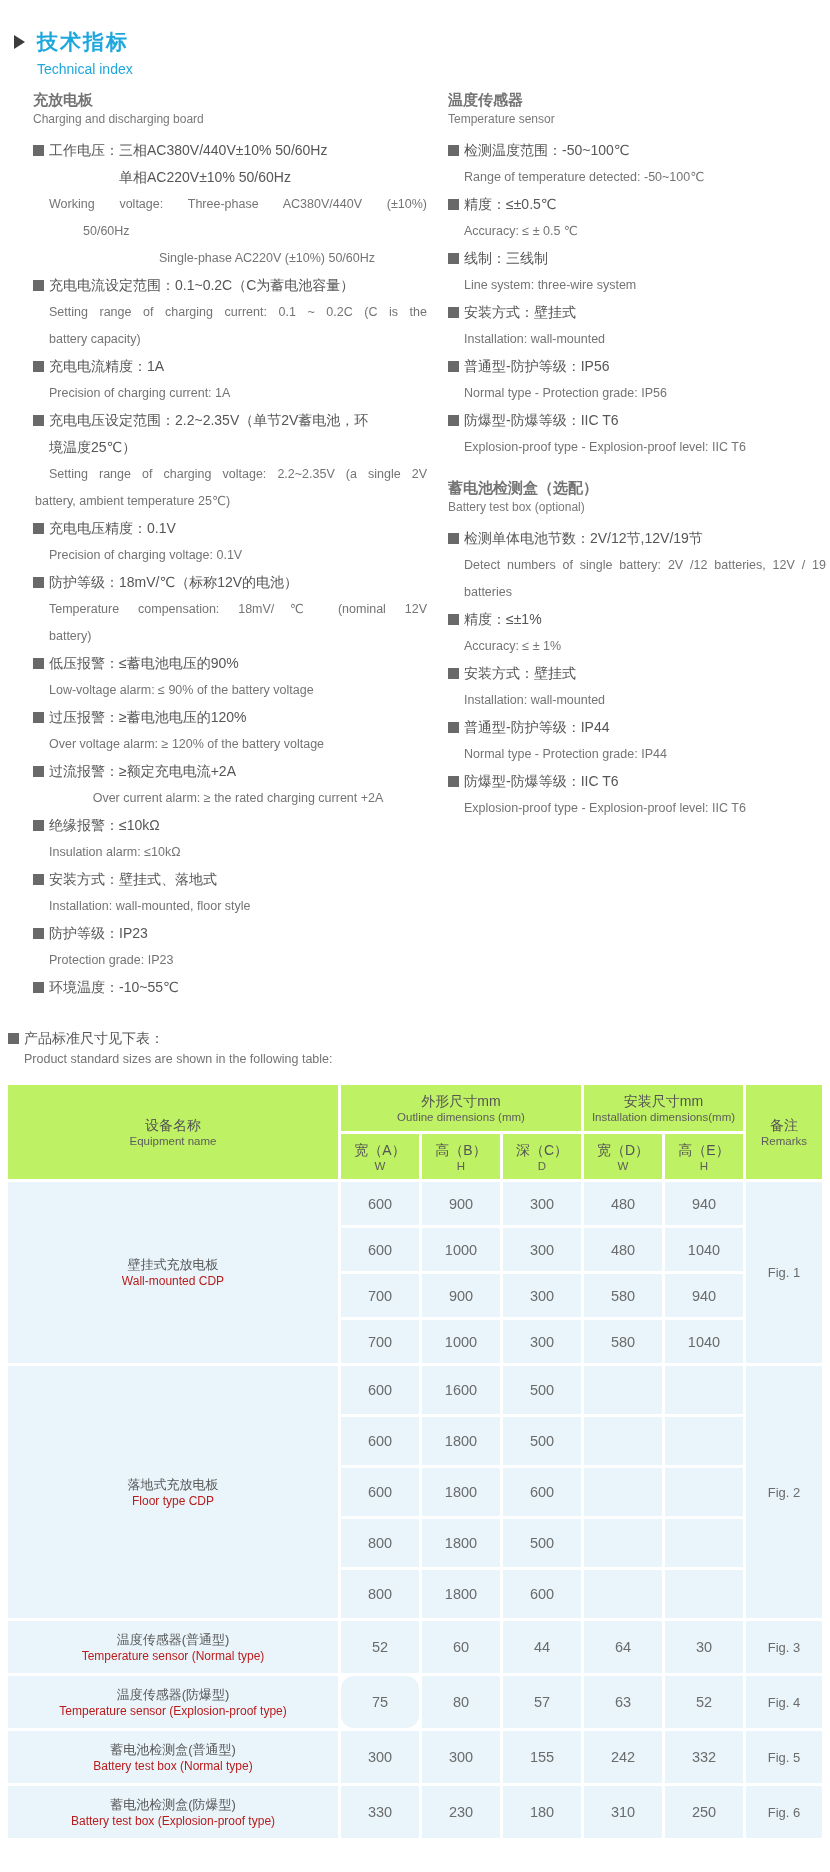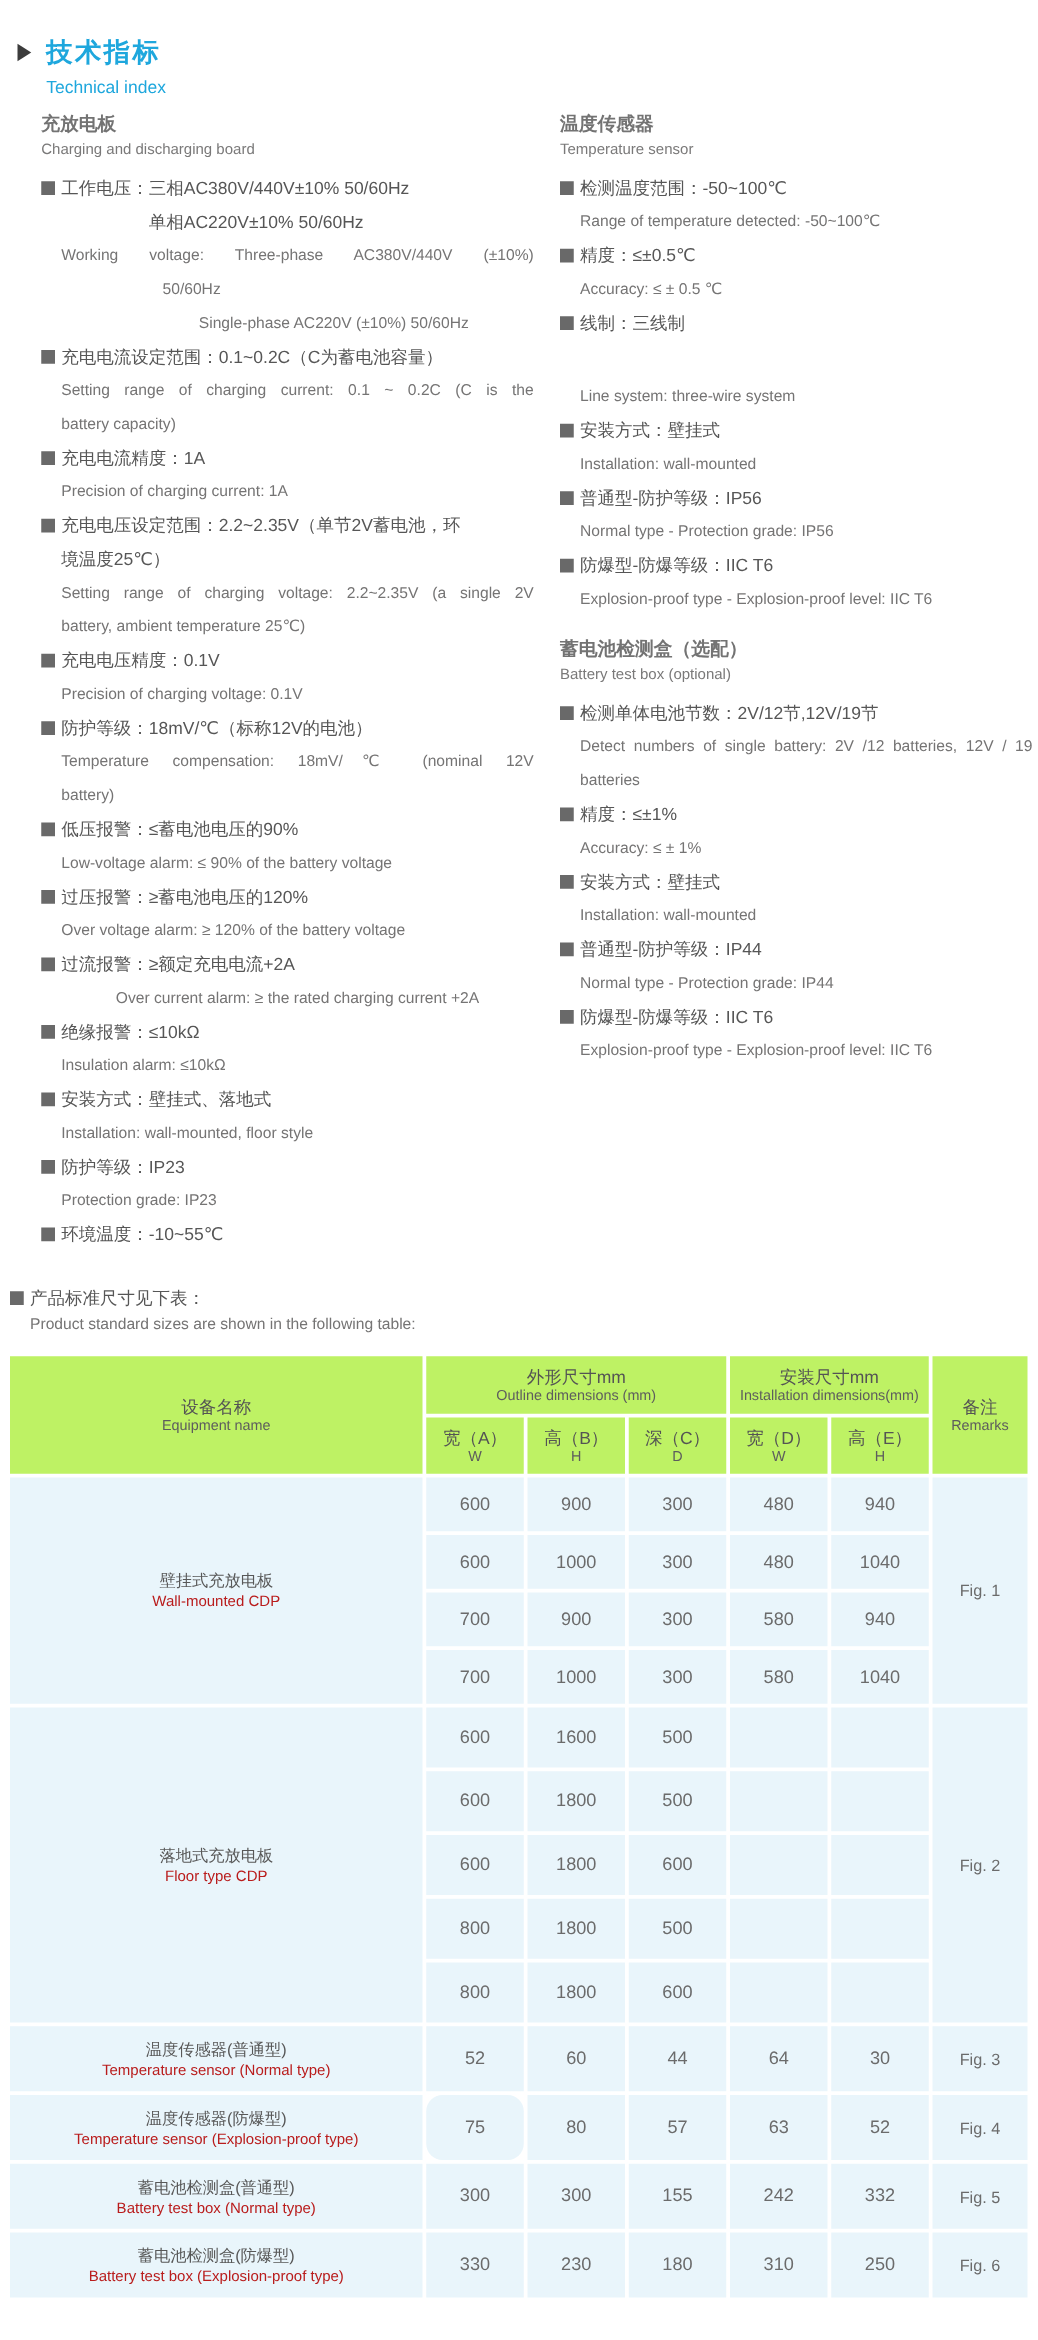--- a/index.html
+++ b/index.html
@@ -65,37 +65,37 @@
 
 <div class="columns">
   <div class="col-left">
       <section class="spec-section">
         <div class="sec-title-zh">充放电板</div>
         <div class="sec-title-en">Charging and discharging board</div>
         <div class="spec-item">
           <div class="line zh"><span class="bullet"></span><span>工作电压：三相AC380V/440V±10%  50/60Hz</span></div>
           <div class="line zh" style="margin-left: 86px;">单相AC220V±10%  50/60Hz</div>
           <div class="line en stretch" style="margin-left: 16px;">Working voltage: Three-phase AC380V/440V (±10%)</div>
-          <div class="line en" style="margin-left: 97px;">50/60Hz</div>
+          <div class="line en" style="margin-left: 50px;">50/60Hz</div>
           <div class="line en" style="margin-left: 126px;">Single-phase AC220V (±10%) 50/60Hz</div>
         </div>
         <div class="spec-item">
           <div class="line zh"><span class="bullet"></span><span>充电电流设定范围：0.1~0.2C（C为蓄电池容量）</span></div>
           <div class="line en stretch" style="margin-left: 16px;">Setting range of charging current: 0.1 ~ 0.2C (C is the</div>
           <div class="line en" style="margin-left: 16px;">battery capacity)</div>
         </div>
         <div class="spec-item">
           <div class="line zh"><span class="bullet"></span><span>充电电流精度：1A</span></div>
           <div class="line en" style="margin-left: 16px;">Precision of charging current: 1A</div>
         </div>
         <div class="spec-item">
           <div class="line zh"><span class="bullet"></span><span>充电电压设定范围：2.2~2.35V（单节2V蓄电池，环</span></div>
           <div class="line zh" style="margin-left: 16px;">境温度25℃）</div>
           <div class="line en stretch" style="margin-left: 16px;">Setting range of charging voltage: 2.2~2.35V (a single 2V</div>
-          <div class="line en" style="margin-left: 16px;">battery, ambient temperature 25℃)</div>
+          <div class="line en" style="margin-left: 2px;">battery, ambient temperature 25℃)</div>
         </div>
         <div class="spec-item">
           <div class="line zh"><span class="bullet"></span><span>充电电压精度：0.1V</span></div>
           <div class="line en" style="margin-left: 16px;">Precision of charging voltage: 0.1V</div>
         </div>
         <div class="spec-item">
           <div class="line zh"><span class="bullet"></span><span>防护等级：18mV/℃（标称12V的电池）</span></div>
           <div class="line en stretch" style="margin-left: 16px;">Temperature compensation: 18mV/℃ (nominal 12V</div>
           <div class="line en" style="margin-left: 16px;">battery)</div>
         </div>
@@ -135,21 +135,21 @@
         <div class="spec-item">
           <div class="line zh"><span class="bullet"></span><span>检测温度范围：-50~100℃</span></div>
           <div class="line en" style="margin-left: 16px;">Range of temperature detected: -50~100℃</div>
         </div>
         <div class="spec-item">
           <div class="line zh"><span class="bullet"></span><span>精度：≤±0.5℃</span></div>
           <div class="line en" style="margin-left: 16px;">Accuracy: ≤ ± 0.5 ℃</div>
         </div>
         <div class="spec-item">
           <div class="line zh"><span class="bullet"></span><span>线制：三线制</span></div>
-          <div class="line en" style="margin-left: 16px; margin-top: 32px;">Line system: three-wire system</div>
+          <div class="line en" style="margin-left: 16px;">Line system: three-wire system</div>
         </div>
         <div class="spec-item">
           <div class="line zh"><span class="bullet"></span><span>安装方式：壁挂式</span></div>
           <div class="line en" style="margin-left: 16px;">Installation: wall-mounted</div>
         </div>
         <div class="spec-item">
           <div class="line zh"><span class="bullet"></span><span>普通型-防护等级：IP56</span></div>
           <div class="line en" style="margin-left: 16px;">Normal type - Protection grade: IP56</div>
         </div>
         <div class="spec-item">

